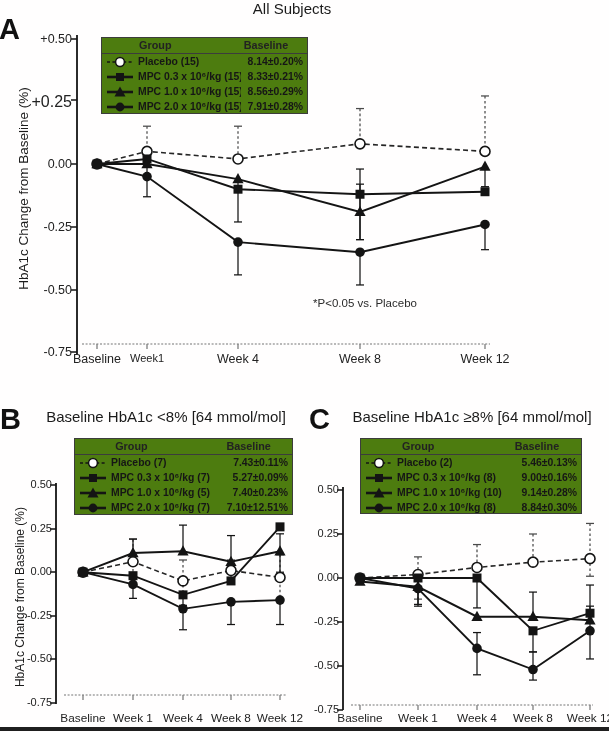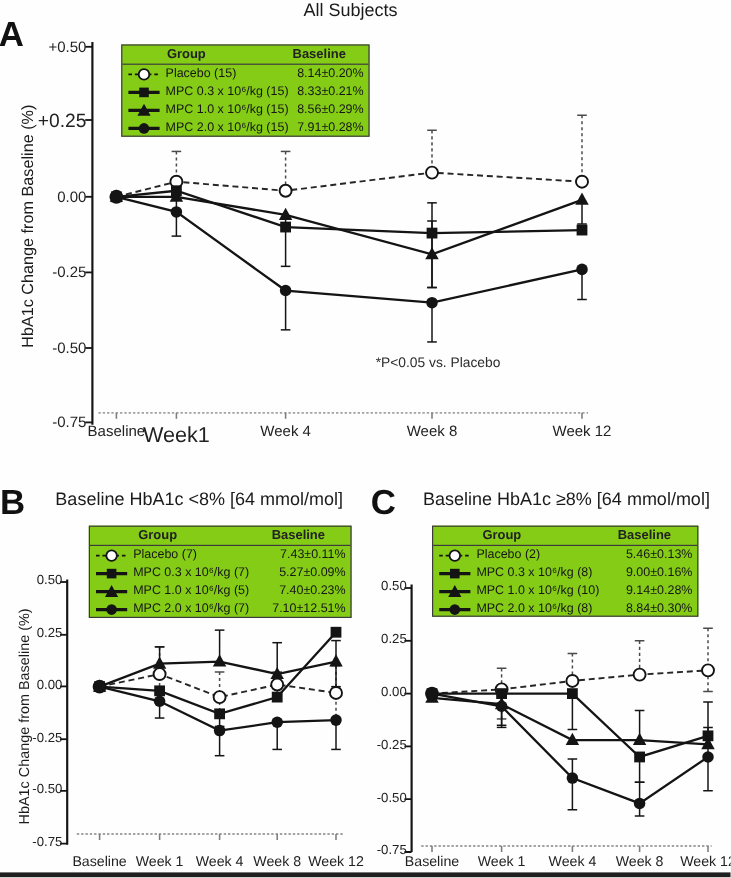--- a/index.html
+++ b/index.html
@@ -7,27 +7,27 @@
        font-family:"Liberation Sans", sans-serif;color:#1c1c1c;overflow:hidden;}
   #plot{position:absolute;left:0;top:0;}
   .panel-letter{position:absolute;font-size:29px;font-weight:800;color:#111;letter-spacing:-1px;}
   .panel-title{position:absolute;font-size:15px;color:#1b1b1b;text-align:center;white-space:nowrap;}
   .ylab{position:absolute;transform:rotate(-90deg);transform-origin:center center;
         text-align:center;white-space:nowrap;color:#1b1b1b;}
   .ylab-a{width:300px;left:-127px;top:181px;font-size:13.5px;}
   .ylab-b{width:230px;left:-95px;top:590px;font-size:12px;}
   .annot{position:absolute;left:303px;top:297px;width:124px;text-align:center;
          font-size:11.5px;color:#2b2b2b;}
-  .legend{position:absolute;border:1.6px solid #3c3c3c;background:#84cc16;box-sizing:border-box;}
+  .legend{position:absolute;border:1.6px solid #3c3c3c;background:#4d7c0f;box-sizing:border-box;}
   .lg-head{position:relative;height:15px;border-bottom:1.4px solid #3c3c3c;
            font-size:10.8px;font-weight:700;color:#222;}
   .lg-group{position:absolute;left:12%;width:28%;text-align:center;top:1px;}
   .lg-base{position:absolute;right:2%;width:36%;text-align:center;top:1px;}
   .lg-row{display:flex;align-items:center;height:15px;font-size:10.4px;color:#161616;
-          padding:0 4px;box-sizing:border-box;white-space:nowrap;}
+          padding:0 4px;box-sizing:border-box;white-space:nowrap;font-weight:bold;}
   .lg-mk{flex:0 0 28px;height:12px;}
   .lg-label{flex:1 1 auto;margin-left:4px;overflow:hidden;}
   .lg-val{flex:0 0 62px;text-align:right;}
   .tick-label{position:absolute;color:#222;white-space:nowrap;}
   .ytick{text-align:right;}
   .xtick{text-align:center;}
   .bottom-bar{position:absolute;left:0;top:727px;width:609px;height:4px;background:#1f1f1f;}
 </style>
 </head>
 <body>
@@ -243,21 +243,21 @@
       <circle cx="590" cy="630.8" r="4.8" fill="#141414"></circle>
     </svg>
   <div id="labels-layer">
       <div class="tick-label ytick" style="left: 24px; top: 32px; width: 48px; font-size: 12.5px;">+0.50</div>
       <div class="tick-label ytick" style="left: 24px; top: 93px; width: 48px; font-size: 16px;">+0.25</div>
       <div class="tick-label ytick" style="left: 24px; top: 157px; width: 48px; font-size: 12.5px;">0.00</div>
       <div class="tick-label ytick" style="left: 24px; top: 220px; width: 48px; font-size: 12.5px;">-0.25</div>
       <div class="tick-label ytick" style="left: 24px; top: 283px; width: 48px; font-size: 12.5px;">-0.50</div>
       <div class="tick-label ytick" style="left: 24px; top: 345px; width: 48px; font-size: 12.5px;">-0.75</div>
       <div class="tick-label xtick" style="left: 66px; top: 352px; width: 62px; font-size: 12.5px;">Baseline</div>
-      <div class="tick-label xtick" style="left: 116px; top: 352px; width: 62px; font-size: 18px;">Week1</div>
+      <div class="tick-label xtick" style="left: 116px; top: 352px; width: 62px; font-size: 11px;">Week1</div>
       <div class="tick-label xtick" style="left: 207px; top: 352px; width: 62px; font-size: 12.5px;">Week 4</div>
       <div class="tick-label xtick" style="left: 329px; top: 352px; width: 62px; font-size: 12.5px;">Week 8</div>
       <div class="tick-label xtick" style="left: 454px; top: 352px; width: 62px; font-size: 12.5px;">Week 12</div>
       <div class="tick-label ytick" style="left: 4px; top: 478px; width: 48px; font-size: 11px;">0.50</div>
       <div class="tick-label ytick" style="left: 4px; top: 522px; width: 48px; font-size: 11px;">0.25</div>
       <div class="tick-label ytick" style="left: 4px; top: 565px; width: 48px; font-size: 11px;">0.00</div>
       <div class="tick-label ytick" style="left: 4px; top: 609px; width: 48px; font-size: 11px;">-0.25</div>
       <div class="tick-label ytick" style="left: 4px; top: 652px; width: 48px; font-size: 11px;">-0.50</div>
       <div class="tick-label ytick" style="left: 4px; top: 696px; width: 48px; font-size: 11px;">-0.75</div>
       <div class="tick-label xtick" style="left: 52px; top: 711px; width: 62px; font-size: 11.8px;">Baseline</div>

